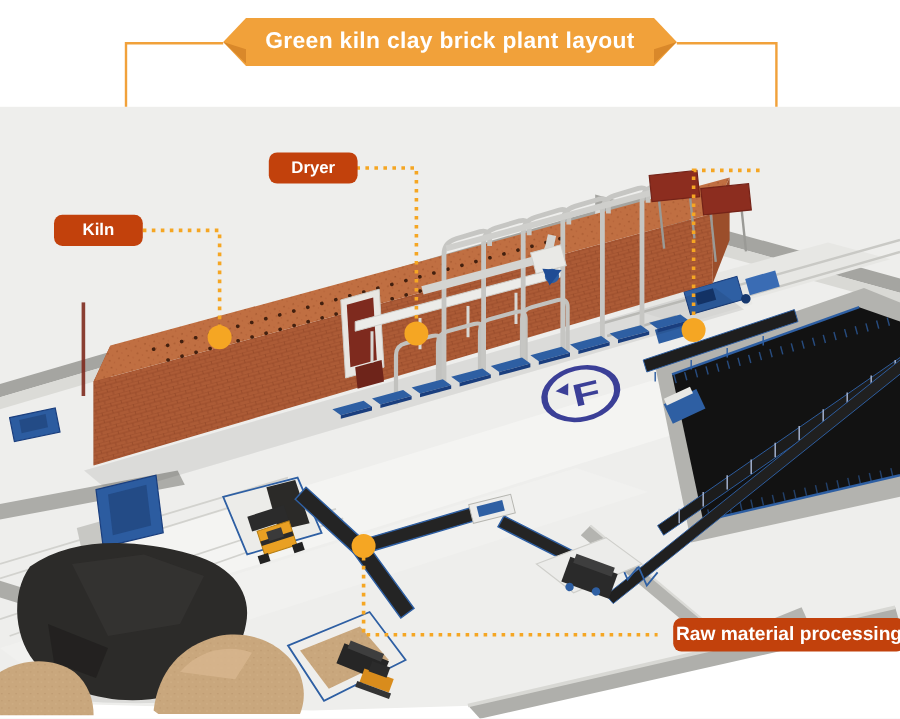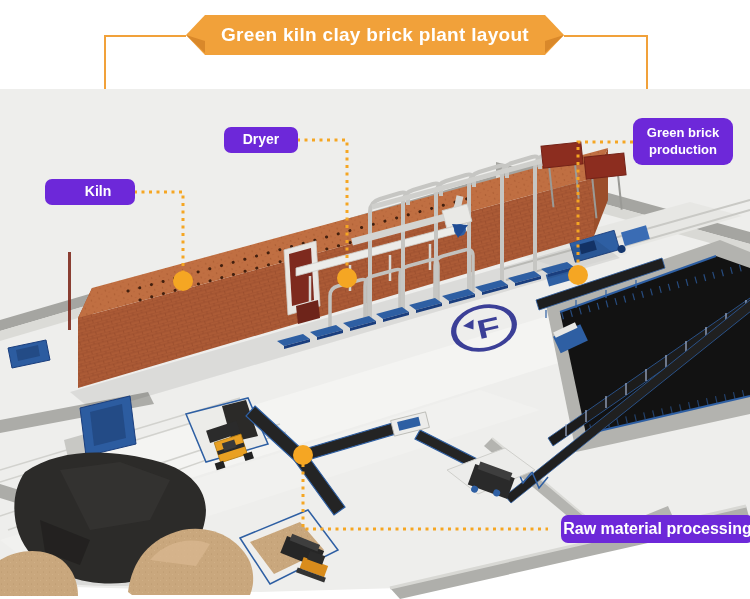--- a/index.html
+++ b/index.html
@@ -2,24 +2,24 @@
 <html><head>
 <meta charset="utf-8">
 <style>
   html,body{margin:0;padding:0;background:#fff;}
   .canvas{position:relative;width:750px;height:599px;background:#ffffff;overflow:hidden;
           font-family:"Liberation Sans",sans-serif;}
   .scene-svg{position:absolute;left:0;top:0;}
   .banner-title{position:absolute;left:205px;top:15px;width:340px;height:40px;
     display:flex;align-items:center;justify-content:center;
     color:#fff;font-weight:bold;font-size:19px;letter-spacing:.3px;}
-  .lbl{position:absolute;background:#6d28d9;color:#fff;font-weight:bold;
+  .lbl{position:absolute;background:#c2410c;color:#fff;font-weight:bold;
     display:flex;align-items:center;justify-content:center;text-align:center;
     border-radius:7px;box-shadow:0 0 0 0 transparent;line-height:1.25;}
-  #lbl-kiln{left:45px;top:179px;width:74px;height:26px;font-size:14px;padding-left:16px;}
+  #lbl-kiln{left:45px;top:179px;width:74px;height:26px;font-size:14px;}
   #lbl-dryer{left:224px;top:127px;width:74px;height:26px;font-size:14px;}
   #lbl-green{left:633px;top:118px;width:100px;height:47px;font-size:13px;border-radius:9px;}
   #lbl-raw{left:548px;top:515px;width:193px;height:28px;font-size:16px;margin-left:13px;}
 </style>
 </head>
 <body>
 
 <div class="canvas">
 
 <svg class="scene-svg" width="750" height="599" viewBox="0 0 750 599">
@@ -274,23 +274,17 @@
 </svg>
 
 <div class="banner-title">Green kiln clay brick plant layout</div>
 
 <div class="lbl" id="lbl-kiln">
   <span>Kiln</span>
 </div>
 <div class="lbl" id="lbl-dryer">
   <span>Dryer</span>
 </div>
-<div class="lbl" id="lbl-green">
-  <span>
-    <span style="display:block">Green brick</span>
-    <span style="display:block">production</span>
-  </span>
-</div>
 <div class="lbl" id="lbl-raw">
   <span>Raw material processing</span>
 </div>
 
 </div>
 
 </body></html>

